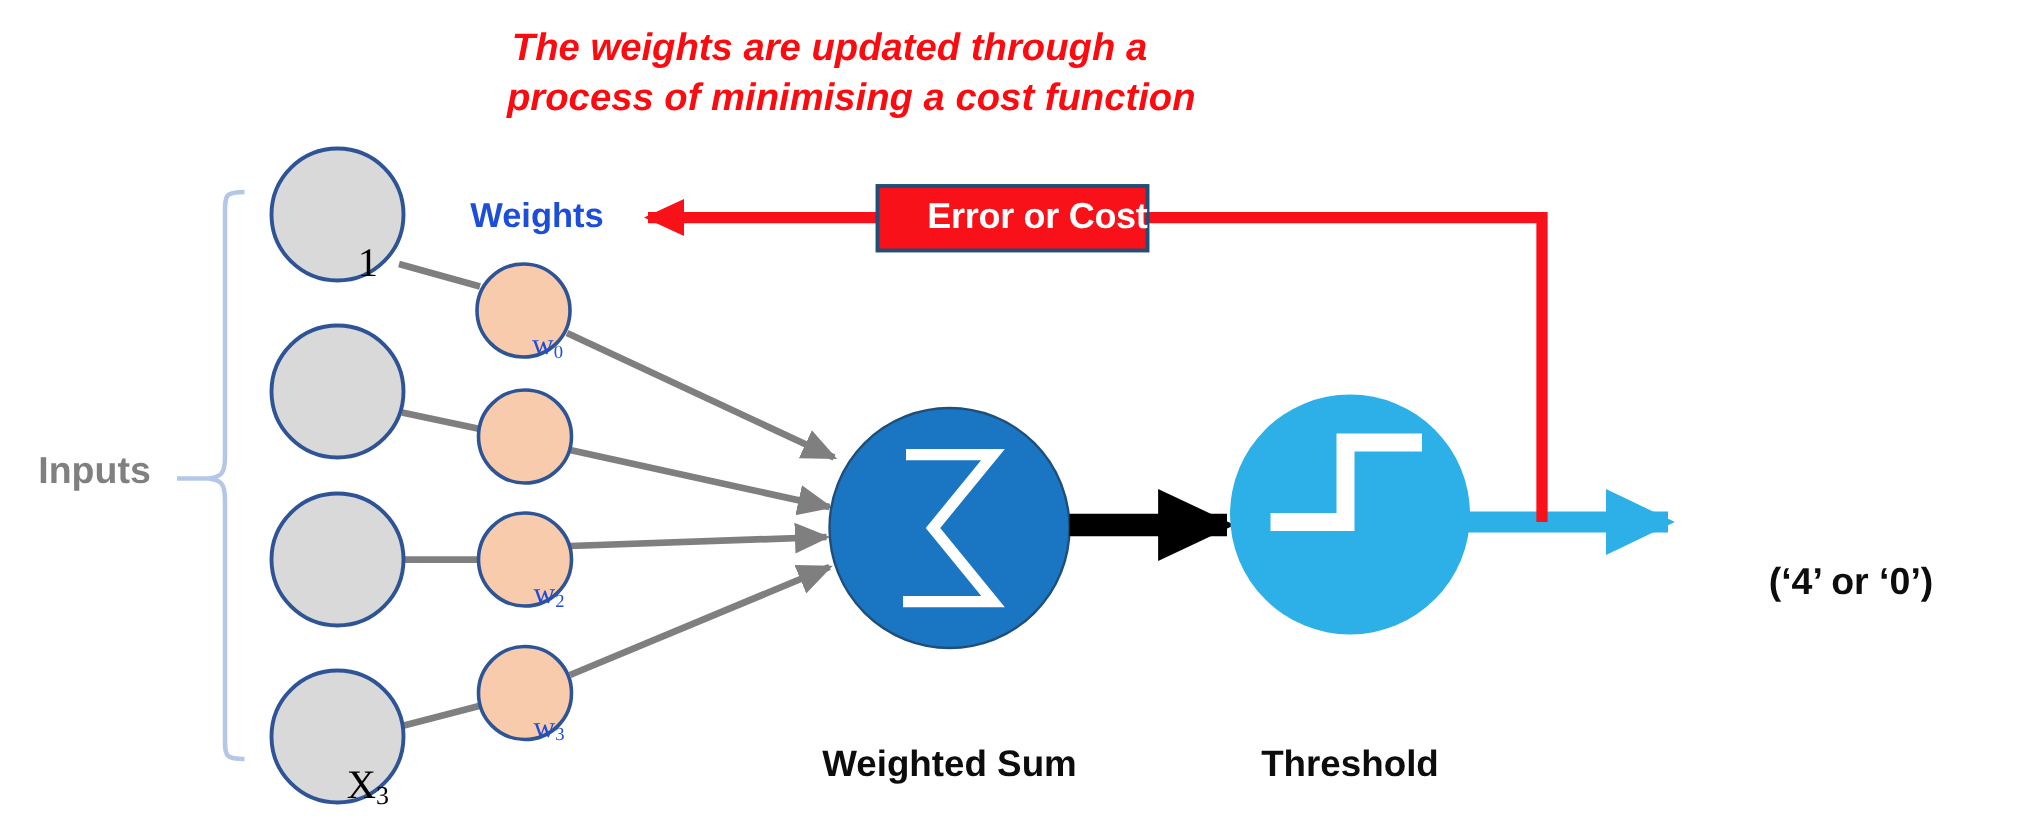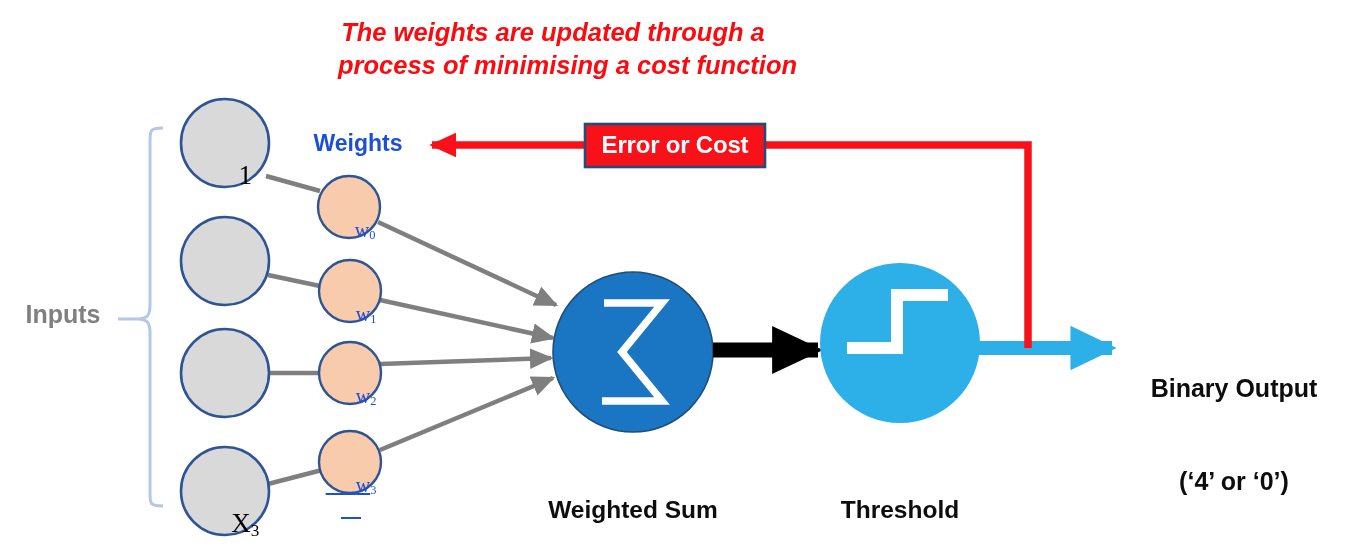--- a/index.html
+++ b/index.html
@@ -105,21 +105,21 @@
     line-height: 1.24;
   }
   .cap-sum   { left: 503px; top: 434px; width: 260px; }
   .cap-thr   { left: 790px; top: 434px; width: 220px; }
   .cap-out   { left: 1123px; top: 311px; width: 222px; font-size: 25px; }
 
   .err-text {
     left: 585px;
     top: 131px;
     width: 180px;
-    text-align: center;
+    text-align: right;
     color: #ffffff;
     font-size: 24px;
     font-weight: bold;
     letter-spacing: -0.2px;
   }
 </style>
 </head>
 <body>
 
 <div id="canvas">
@@ -198,39 +198,35 @@
     <div class="txt node-text" style="left:180px; top:128px; width:90px;">
       <span>1</span><sub></sub>
     </div>
     <div class="txt node-text" style="left:180px; top:476px; width:90px;">
       <span>X</span><sub>3</sub>
     </div>
 
     <div class="txt weight-text" style="left:319px; top:195px; width:62px;">
       <span>w</span><sub>0</sub>
     </div>
-    <div class="txt weight-text" style="left:320px; top:279px; width:62px;">
-      <span>w</span><sub>1</sub>
-    </div>
     <div class="txt weight-text" style="left:320px; top:361px; width:62px;">
       <span>w</span><sub>2</sub>
     </div>
-    <div class="txt weight-text" style="left:320px; top:450px; width:62px;text-decoration:underline;">
+    <div class="txt weight-text" style="left:320px; top:450px; width:62px;">
       <span>w</span><sub>3</sub>
     </div>
 
     <div class="txt err-text">Error or Cost</div>
 
     <div class="txt caption cap-sum">
       <div>Weighted Sum</div>
       
     </div>
     <div class="txt caption cap-thr">
       <div>Threshold</div>
       
     </div>
     <div class="txt caption cap-out">
-      <div>Binary Output</div>
       <div>(‘4’ or ‘0’)</div>
     </div>
 
   </div>
 </div>
 
 </body></html>

